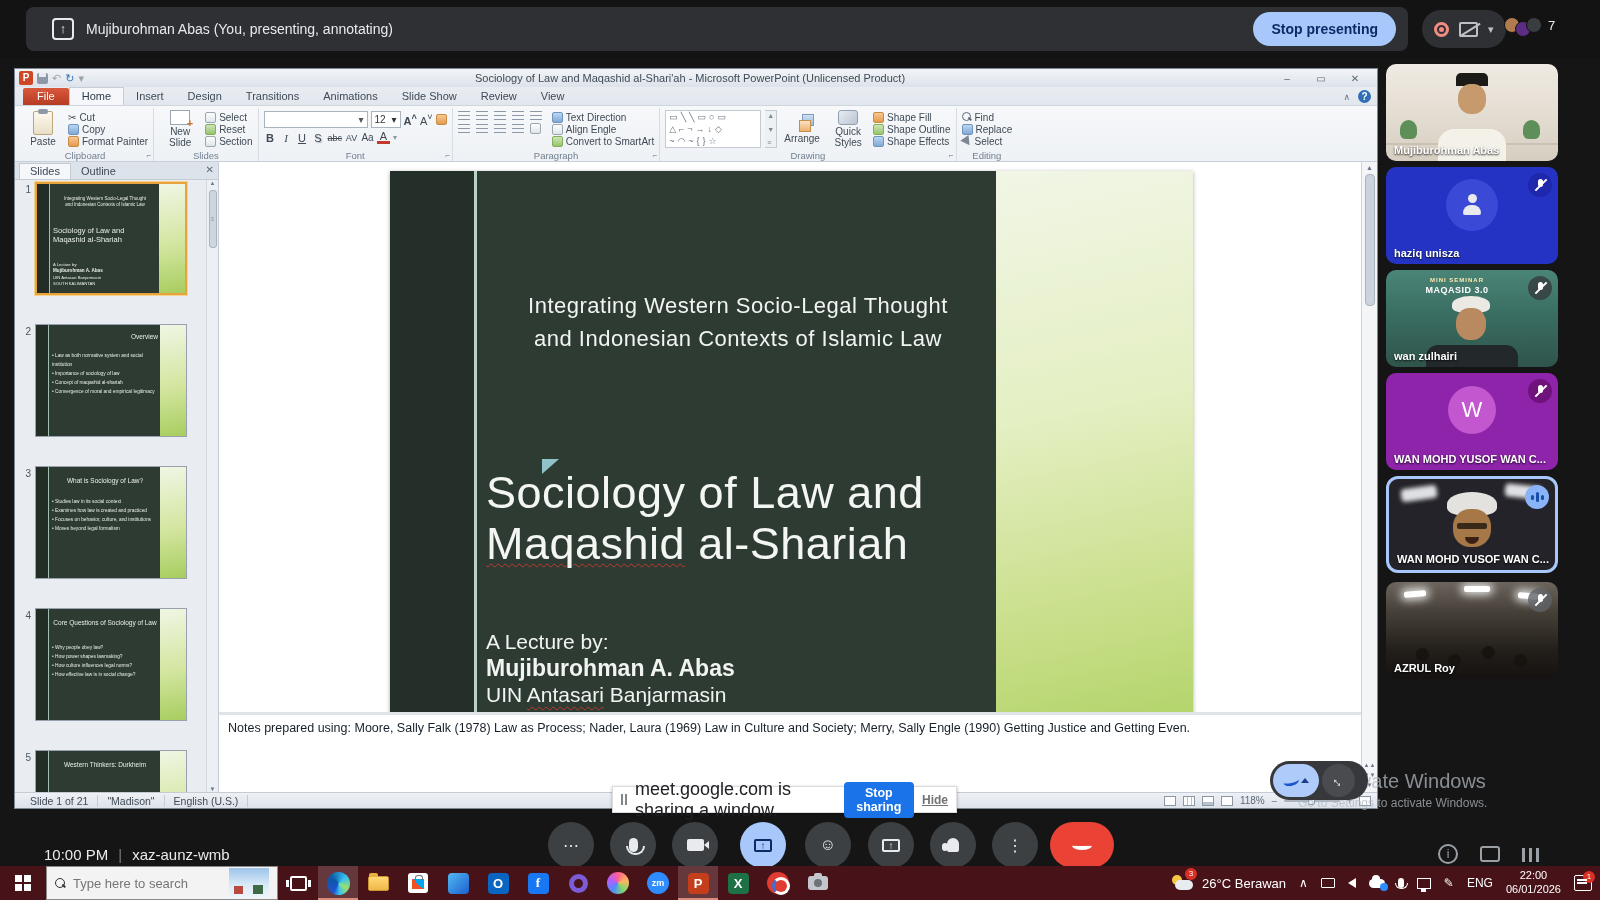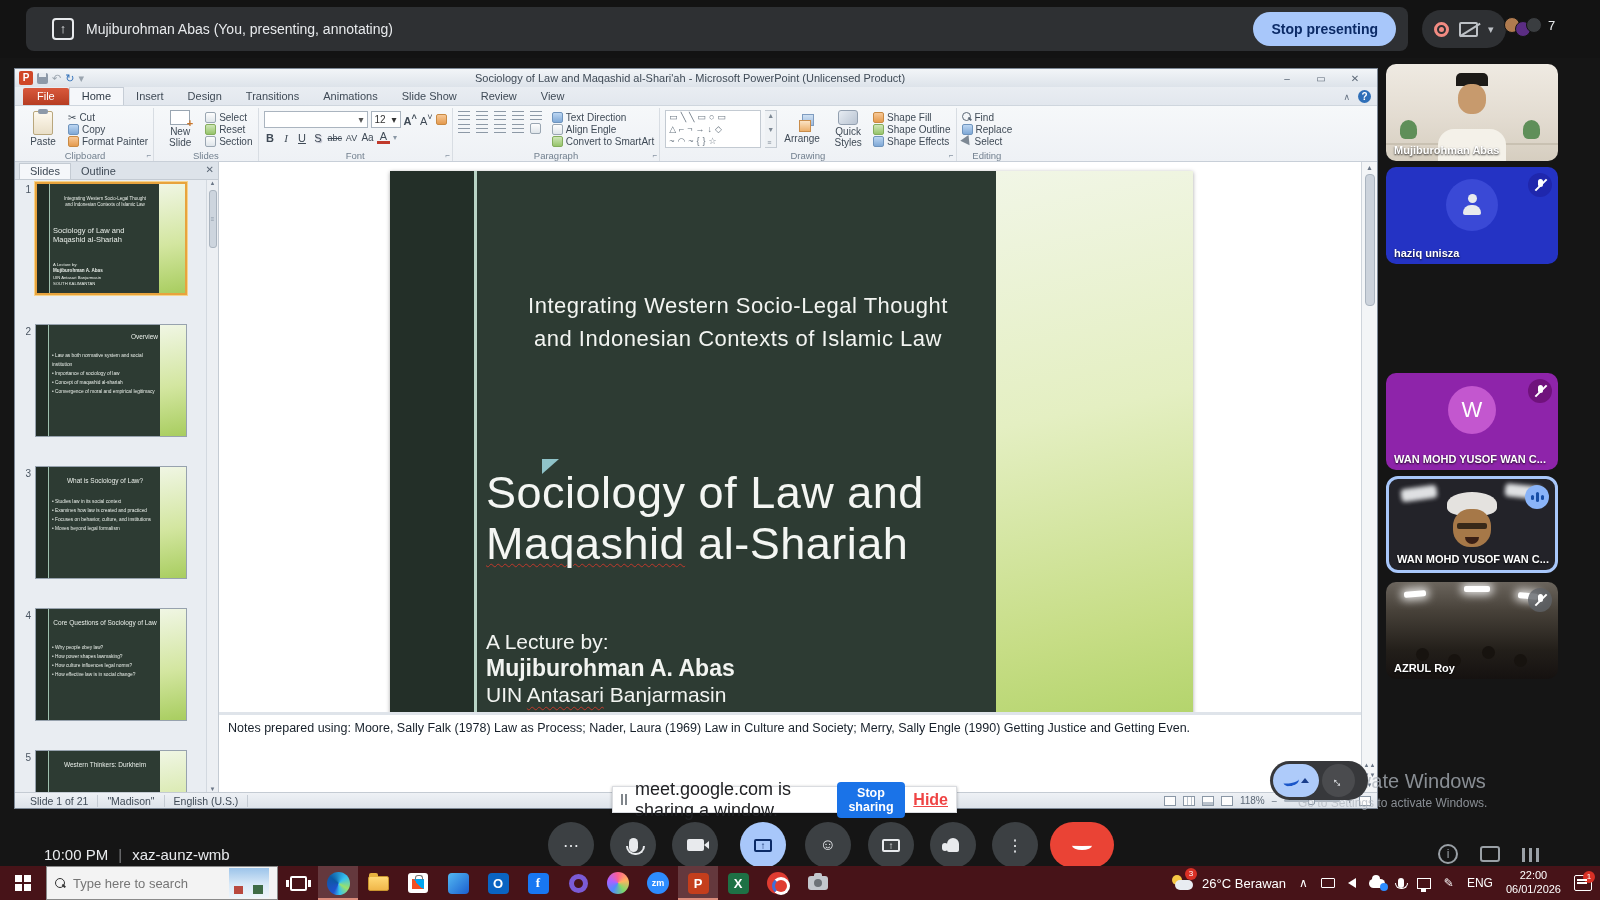--- a/index.html
+++ b/index.html
@@ -153,21 +153,21 @@
   .br-circ{width:20px;height:20px;border:2px solid #9aa0a6;border-radius:50%;font-size:12px;text-align:center;line-height:16px}
   .br-rect{width:20px;height:16px;border:2px solid #9aa0a6;border-radius:3px}
   .br-grid{width:18px;height:14px;background:repeating-linear-gradient(90deg,#9aa0a6 0 3px,transparent 3px 7px)}
 
   
   .banner{position:absolute;left:612px;top:786px;width:345px;height:27px;background:#fff;border:1px solid #dadce0;box-shadow:0 1px 3px rgba(0,0,0,.3);display:flex;align-items:center;gap:8px;padding:0 8px;z-index:8}
   .pausebars{display:flex;gap:2px}
   .pausebars i{width:2px;height:11px;background:#80868b}
   .banner-text{font-size:18px;color:#202124}
   .stop-sharing{background:#1a73e8;color:#fff;border:none;border-radius:4px;font-size:12.5px;padding:4px 10px;font-weight:bold}
-  .hide-link{color:#ef4444;font-size:16px;text-decoration:underline;font-weight:bold}
+  .hide-link{color:#737373;font-size:12px;text-decoration:underline;font-weight:bold}
 
   
   .annot-pill{position:absolute;left:1270px;top:761px;width:98px;height:39px;background:#37383b;border-radius:20px;display:flex;align-items:center;padding:0 3px;z-index:7}
   .annot-blue{width:46px;height:33px;background:#aecbfa;border-radius:17px;display:flex;align-items:center;justify-content:center;gap:2px}
   .squiggle{width:16px;height:10px;border-bottom:3px solid #1a56c9;border-radius:60%;transform:rotate(-12deg)}
   .annot-caret{width:0;height:0;border-left:4px solid transparent;border-right:4px solid transparent;border-bottom:5px solid #1a3e8c}
   .annot-exp{width:33px;height:33px;background:#4a4b4e;border-radius:50%;margin-left:3px;color:#e8eaed;display:flex;align-items:center;justify-content:center}
   .annot-exp span{transform:rotate(45deg);font-size:14px}
 
   
@@ -713,20 +713,31 @@
   <div class="tile t2">
     <span class="circ">
         <span class="person"></span>
       </span>
     <span class="mbadge" style="background:#1f27ad">
         <span class="micoff"></span>
       </span>
     <span class="tname">haziq unisza</span>
   </div>
 
+  <div class="tile t3">
+    <span class="pt1">MINI SEMINAR</span>
+    <span class="pt2">MAQASID 3.0</span>
+    <span class="cap"></span>
+    <span class="face"></span>
+    <span class="body"></span>
+    <span class="mbadge" style="background:rgba(55,62,66,.85)">
+        <span class="micoff"></span>
+      </span>
+    <span class="tname">wan zulhairi</span>
+  </div>
 
   <div class="tile t4">
     <span class="circ">W</span>
     <span class="mbadge" style="background:#70127c">
         <span class="micoff"></span>
       </span>
     <span class="tname">WAN MOHD YUSOF WAN C...</span>
   </div>
 
   <div class="tile t5">

